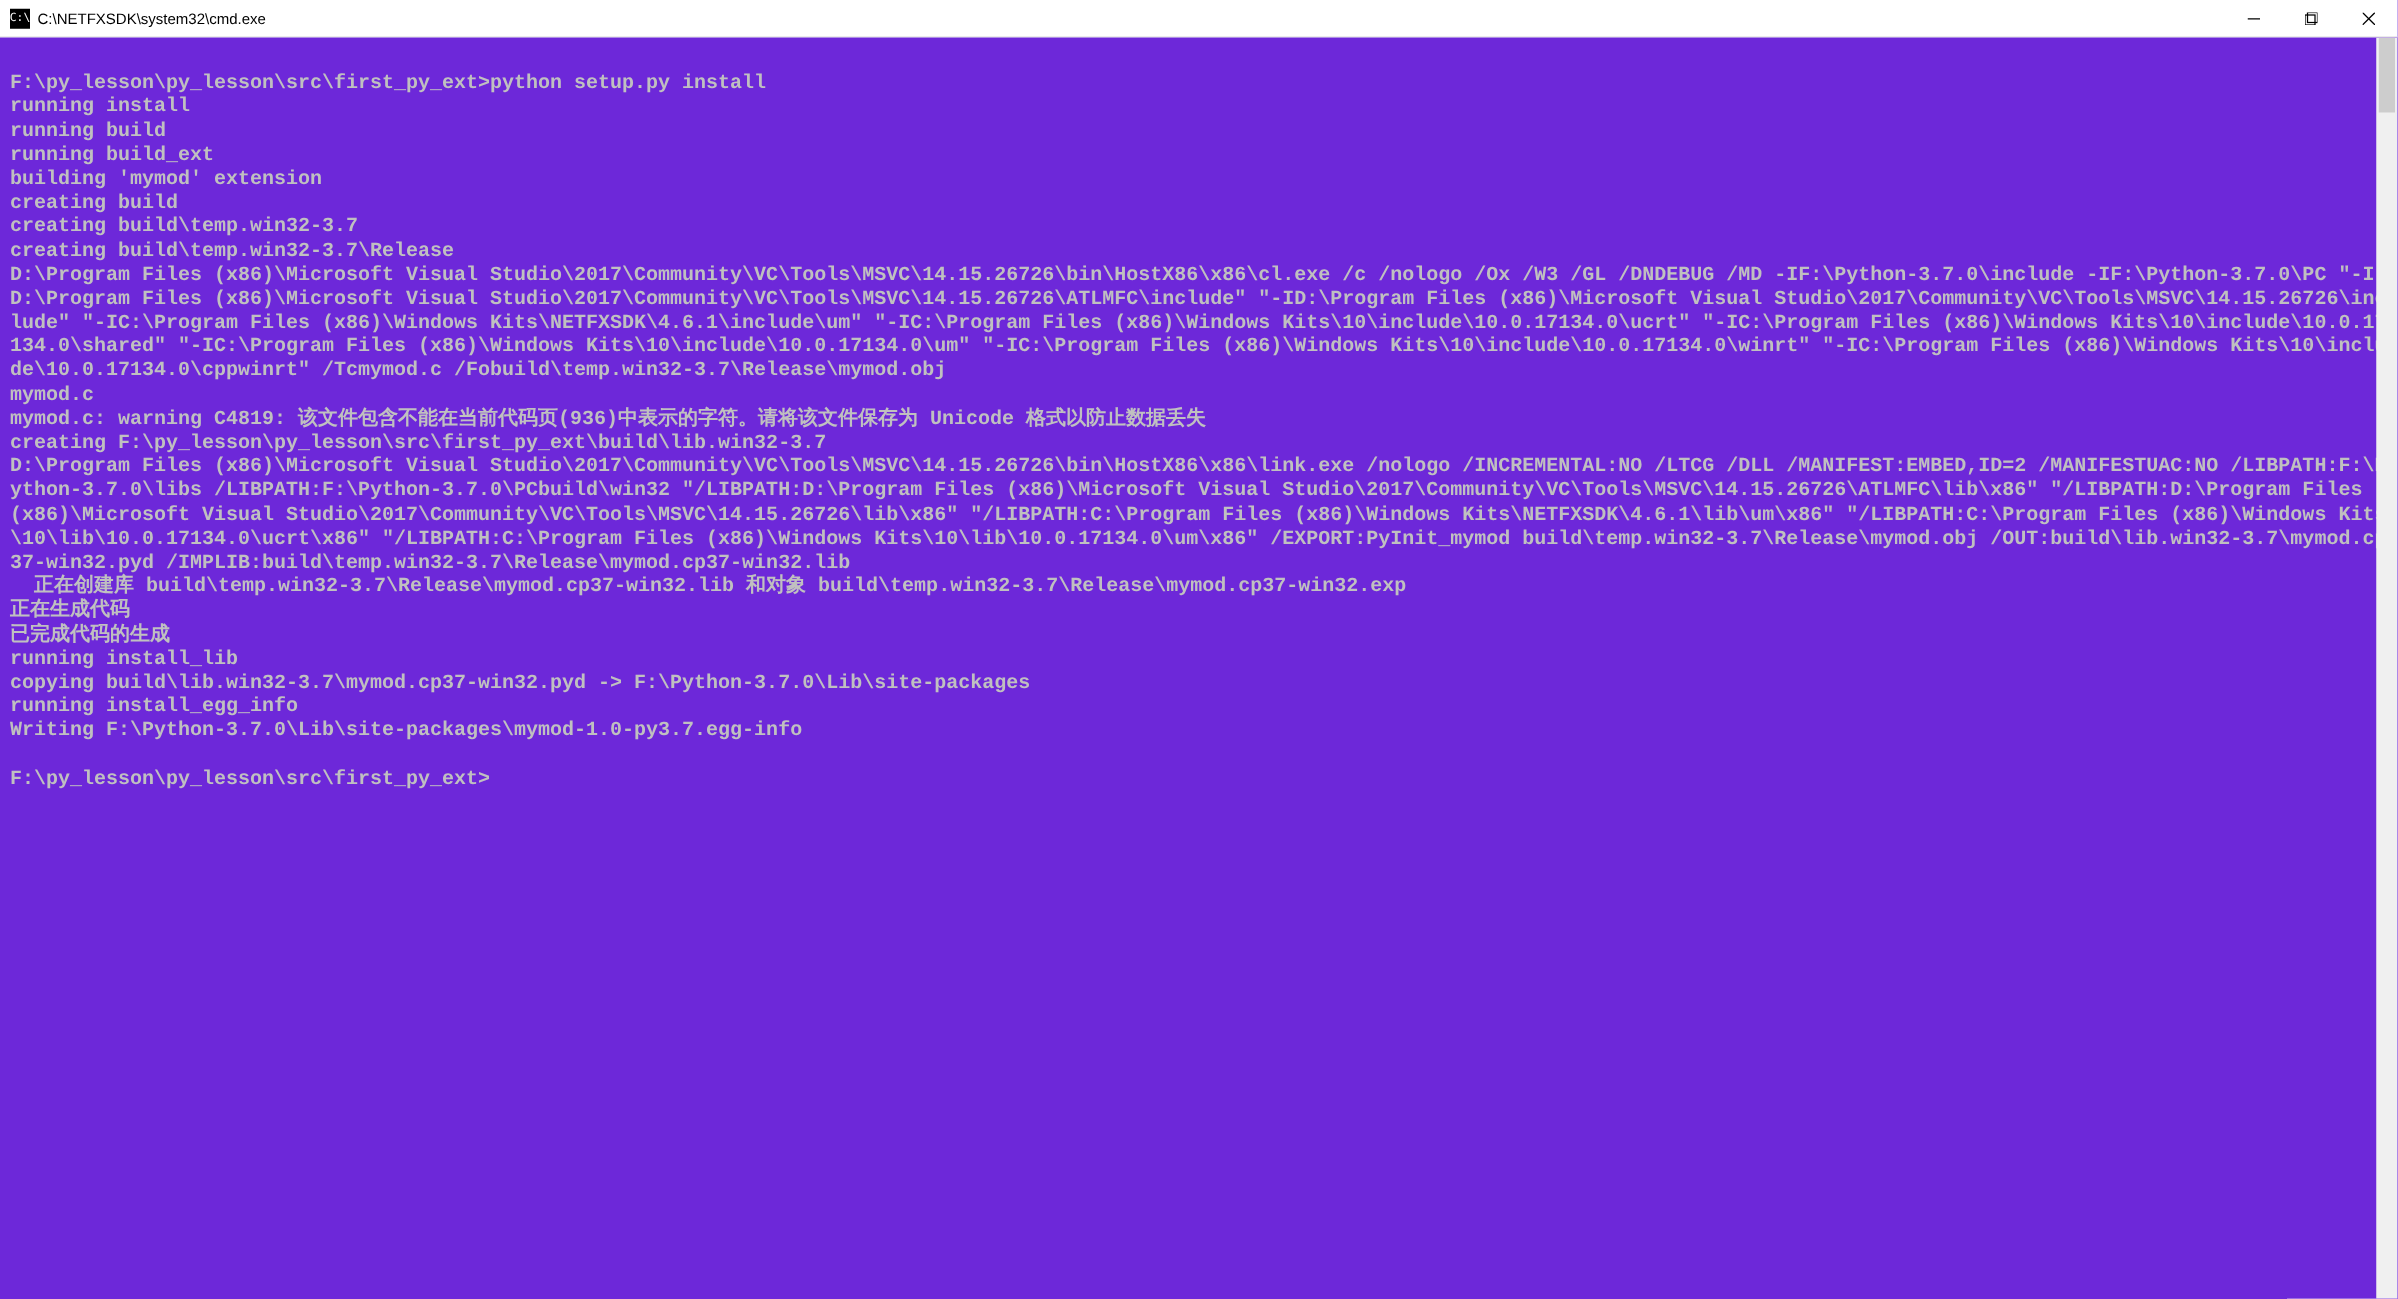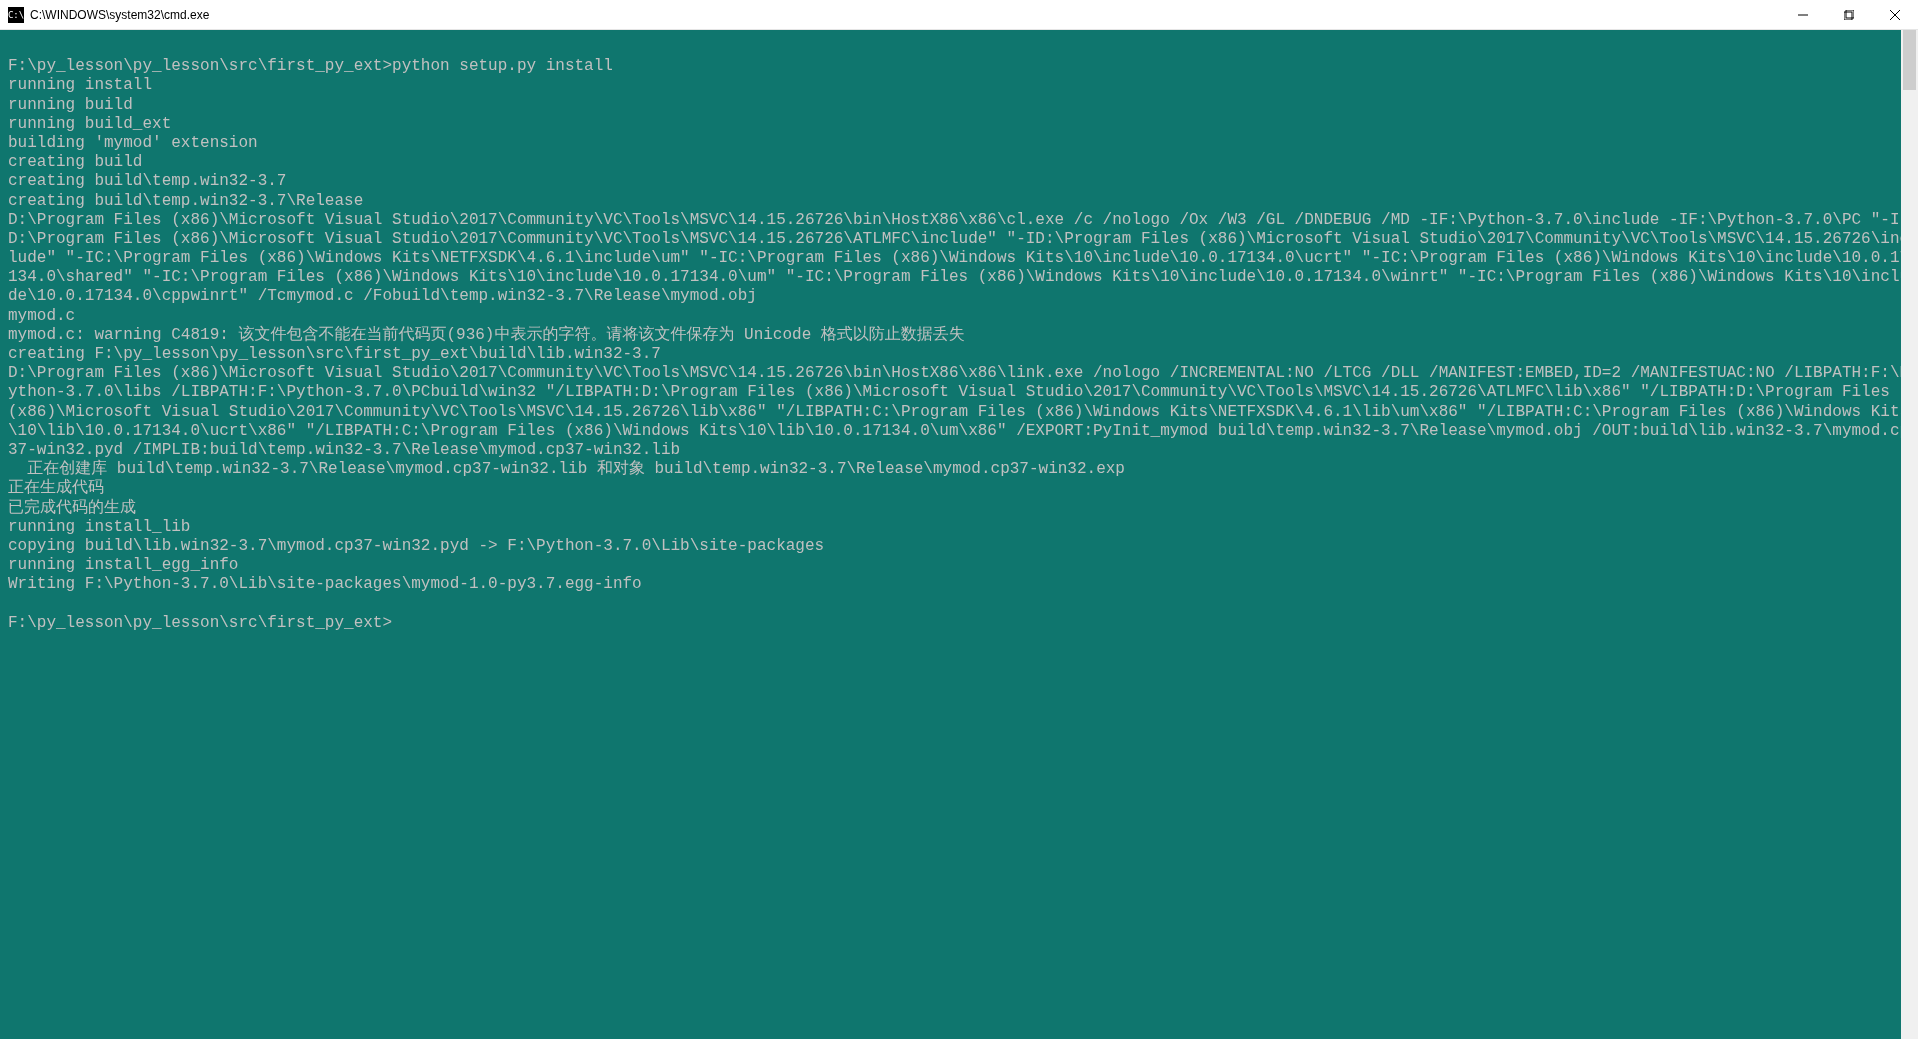--- a/index.html
+++ b/index.html
@@ -46,23 +46,24 @@
       height: 100%;
       display: flex;
       align-items: center;
       justify-content: center;
       cursor: pointer;
       font-size: 12px;
       color: #000;
     }
     .terminal-area {
       flex: 1;
-      background: #0f766e;
+      background: #6d28d9;
       position: relative;
       overflow: hidden;
+      font-weight: bold;
     }
     .terminal-content {
       padding: 8px;
       font-family: "Consolas", "Courier New", monospace;
       font-size: 16px;
       line-height: 1.2;
       color: #c0c0c0;
       white-space: pre-wrap;
       word-break: break-all;
       height: 100%;
@@ -83,21 +84,21 @@
       width: 13px;
       height: 60px;
       background: #cdcdcd;
     }
   </style>
 </head>
 <body>
 
 <div class="titlebar">
   <span class="titlebar-icon">C:\</span>
-  <span class="titlebar-text">C:\WINDOWS\system32\cmd.exe</span>
+  <span class="titlebar-text">C:\NETFXSDK\system32\cmd.exe</span>
   <div class="window-controls">
     <div class="window-btn">
       <svg width="10" height="10" viewBox="0 0 10 10">
           <line x1="0" y1="5" x2="10" y2="5" stroke="currentColor" stroke-width="1"></line>
         </svg>
     </div>
     <div class="window-btn">
       <svg width="10" height="10" viewBox="0 0 10 10">
           <rect x="0" y="2" width="8" height="8" fill="none" stroke="currentColor" stroke-width="1"></rect>
           <rect x="2" y="0" width="8" height="8" fill="none" stroke="currentColor" stroke-width="1"></rect>

